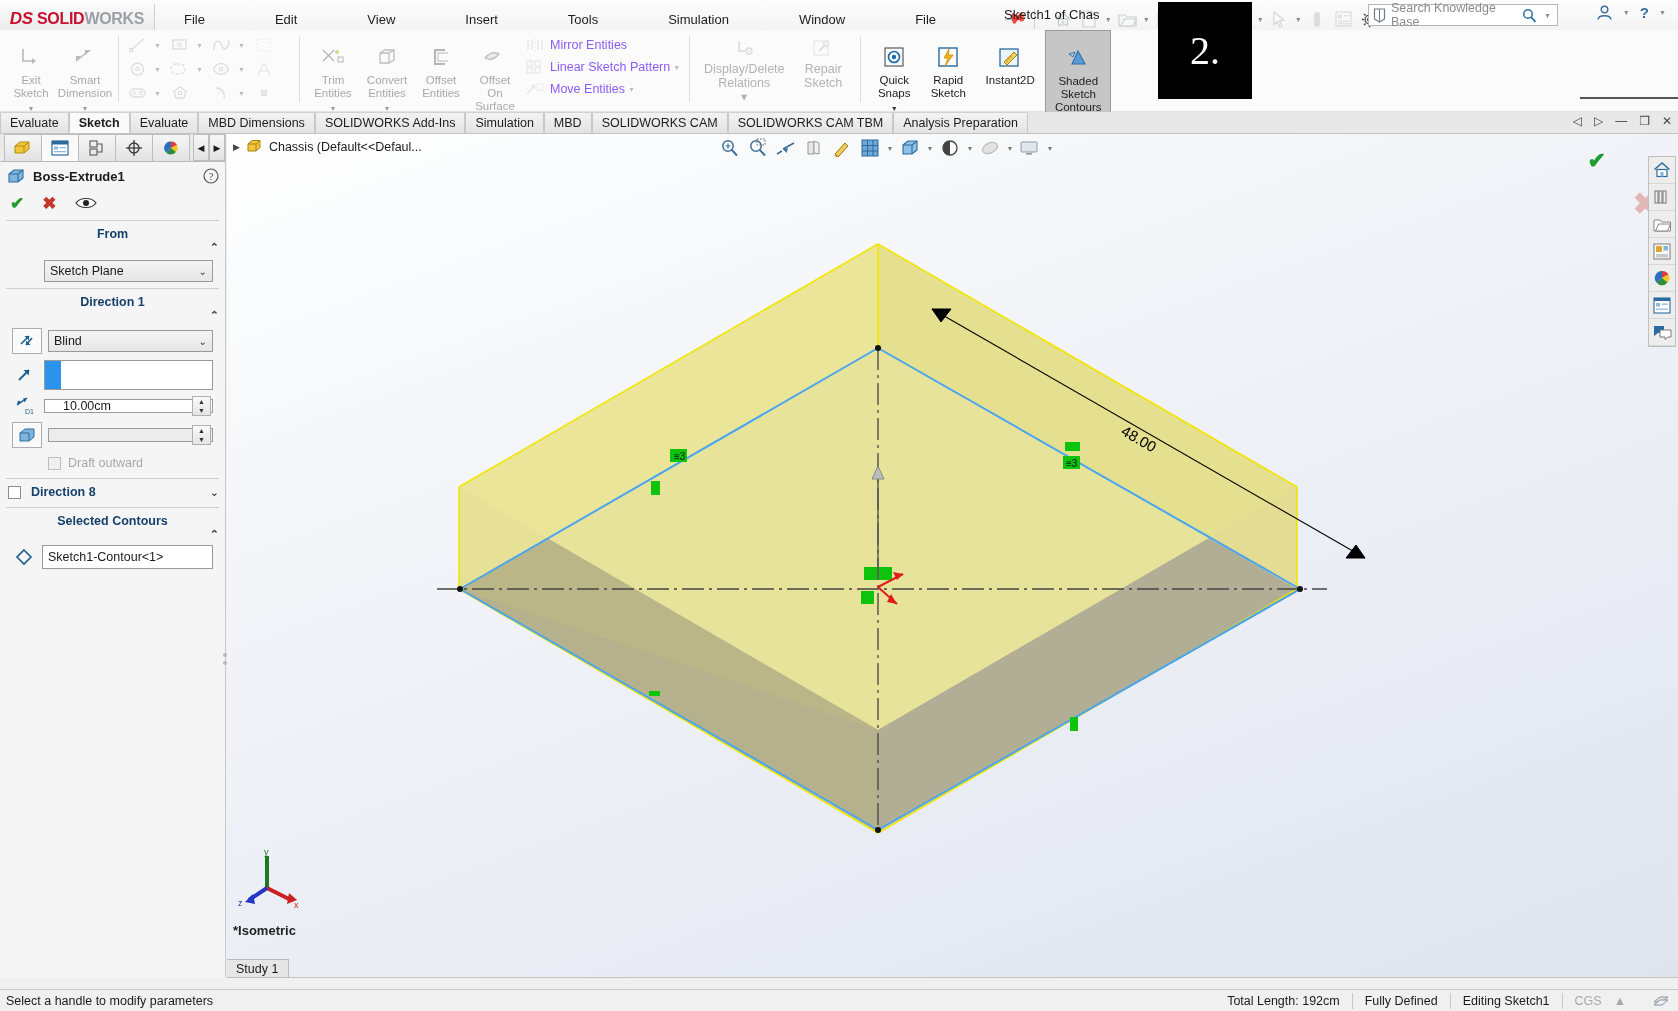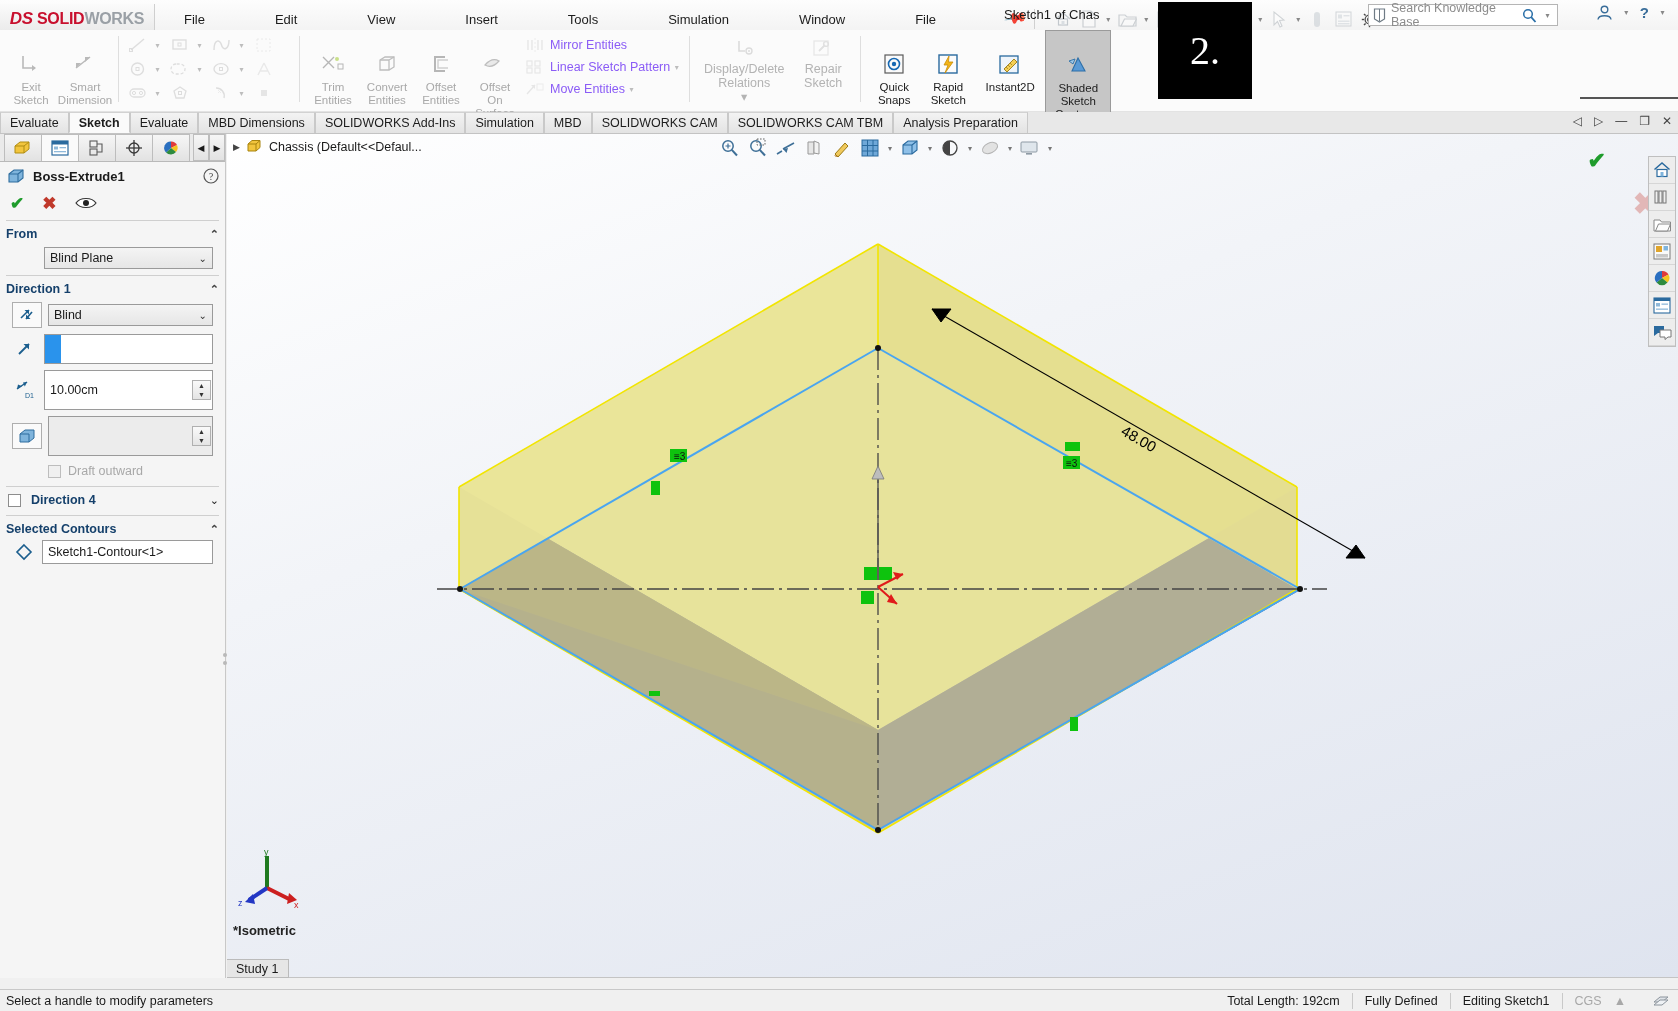--- a/index.html
+++ b/index.html
@@ -49,21 +49,21 @@
   
   .ribbon {
     position:absolute; left:0; top:30px; width:1678px; height:82px;
     background:#fbfbfb; border-bottom:1px solid #e3e3e3;
     display:flex; align-items:flex-start; padding-left:4px;
   }
   .rgrp { display:flex; align-items:flex-start; height:82px; }
   .rsep { width:1px; height:66px; background:#dedede; margin:6px 6px 0 6px; }
   .rbtn {
     width:54px; min-height:70px; display:flex; flex-direction:column; align-items:center;
-    padding-top:22px; color:#a9a9a9; font-size:11.5px; line-height:13px; text-align:center;
+    padding-top:15px; color:#a9a9a9; font-size:11.5px; line-height:13px; text-align:center;
   }
   .rbtn.enabled { color:#1c1c1c; }
   .rbtn.sel { background:#c6c6c6; border:1px solid #9a9a9a; }
   .rbtn .ico { height:26px; display:flex; align-items:center; justify-content:center; margin-bottom:3px;}
   .rbtn .dd { font-size:8px; margin-top:2px; color:#9a9a9a;}
   .rmini-col { display:flex; flex-direction:column; padding-top:4px; }
   .rmini-row { display:flex; align-items:center; height:22px; }
   .rmini-icon { width:26px; height:20px; display:flex; align-items:center; justify-content:center; opacity:.42;}
   .rmini-lbl { color:#8b5cf6; font-size:12.5px; padding-left:2px; white-space:nowrap;}
   .rmini-dd { font-size:8px; color:#bdbdbd; width:13px; text-align:center;}
@@ -106,35 +106,35 @@
   .lp-tab.active { background:#fafafa; }
   .lp-arrows { margin-left:auto; display:flex; }
   .lp-arrows span { width:16px; display:flex; align-items:center; justify-content:center;
                     border:1px solid #bdbdbd; background:linear-gradient(#f6f6f6,#e2e2e2); font-size:9px;}
   .pm-header { display:flex; align-items:center; height:28px; padding:0 6px; gap:7px; }
   .pm-title { font-weight:bold; font-size:13px; }
   .pm-help { margin-left:auto; }
   .pm-actions { display:flex; align-items:center; gap:18px; height:26px; padding-left:10px; }
   .pm-divider { height:1px; background:#cfcfcf; margin:4px 6px 0 6px; }
   .pm-section { padding:6px 6px 2px 6px; }
-  .pm-sec-head { display:flex; align-items:center; font-weight:bold; font-size:12.5px; color:#15406b; }
+  .pm-sec-head { display:flex; align-items:center; font-weight:bold; font-size:12.5px; color:#15406b;flex-direction:column; }
   .pm-sec-head .chev { margin-left:auto; font-size:11px; color:#444; }
   .pm-row { display:flex; align-items:center; gap:6px; margin-top:6px; padding:0 6px; }
   .combo {
     flex:1; height:22px; border:1px solid #9a9a9a; background:linear-gradient(#f4f4f4,#e6e6e6);
     display:flex; align-items:center; padding:0 5px; font-size:12.5px;
   }
   .combo .chev { margin-left:auto; font-size:10px; color:#333; }
   .iconbox { width:30px; height:26px; border:1px solid #aeaeae; background:#fafafa;
              display:flex; align-items:center; justify-content:center; }
   .iconplain { width:26px; display:flex; align-items:center; justify-content:center;}
   .selbox { flex:1; height:30px; border:1px solid #9a9a9a; background:#fff; display:flex; }
   .selbox .swatch { width:16px; background:#2a93ec; }
-  .spinbox { flex:1; height:40px; border:1px solid #9a9a9a; background:#fff;
-             display:flex; align-items:center; padding-left:5px; font-size:12.5px;}
+  .spinbox { flex:1; height:14px; border:1px solid #9a9a9a; background:#fff;
+             display:flex; align-items:center; padding-left:18px; font-size:12.5px;}
   .spinbox.disabled { background:#ececec; }
   .spin { width:19px; height:20px; margin-left:auto; margin-right:1px; display:flex; flex-direction:column;
           border:1px solid #b0b0b0; background:linear-gradient(#fafafa,#e4e4e4); }
   .spin div { flex:1; display:flex; align-items:center; justify-content:center; font-size:7px; color:#333;}
   .chk { width:13px; height:13px; border:1px solid #8d8d8d; background:#fff; display:inline-block;}
   .chk.dim { border-color:#bdbdbd; background:#f0f0f0;}
   .ck-row { display:flex; align-items:center; gap:7px; padding:8px 0 2px 42px; color:#a8a8a8; font-size:12.5px;}
   .dir2-row { display:flex; align-items:center; gap:10px; padding:6px 6px 4px 8px; }
   .dir2-row .lbl { font-weight:bold; color:#15406b; font-size:12.5px;}
   .contour-row { display:flex; align-items:center; gap:8px; padding:4px 6px 0 8px; }
@@ -734,21 +734,21 @@
     <div class="pm-divider"></div>
 
     <div class="pm-section">
       <div class="pm-sec-head">
         <span>From</span>
         <span class="chev">⌃</span>
       </div>
       <div class="pm-row">
         <div class="iconplain"></div>
         <div class="combo">
-          <span>Blind Plane</span>
+          <span>Sketch Plane</span>
           <span class="chev">⌄</span>
         </div>
       </div>
     </div>
 
     <div class="pm-divider"></div>
 
     <div class="pm-section">
       <div class="pm-sec-head">
         <span>Direction 1</span>
@@ -820,21 +820,21 @@
       <div class="ck-row">
         <span class="chk dim"></span>
         <span>Draft outward</span>
       </div>
     </div>
 
     <div class="pm-divider"></div>
 
     <div class="dir2-row">
       <span class="chk"></span>
-      <span class="lbl">Direction 4</span>
+      <span class="lbl">Direction 8</span>
       <span class="chev" style="margin-left:auto;font-size:11px">⌄</span>
     </div>
 
     <div class="pm-divider"></div>
 
     <div class="pm-section">
       <div class="pm-sec-head">
         <span>Selected Contours</span>
         <span class="chev">⌃</span>
       </div>

